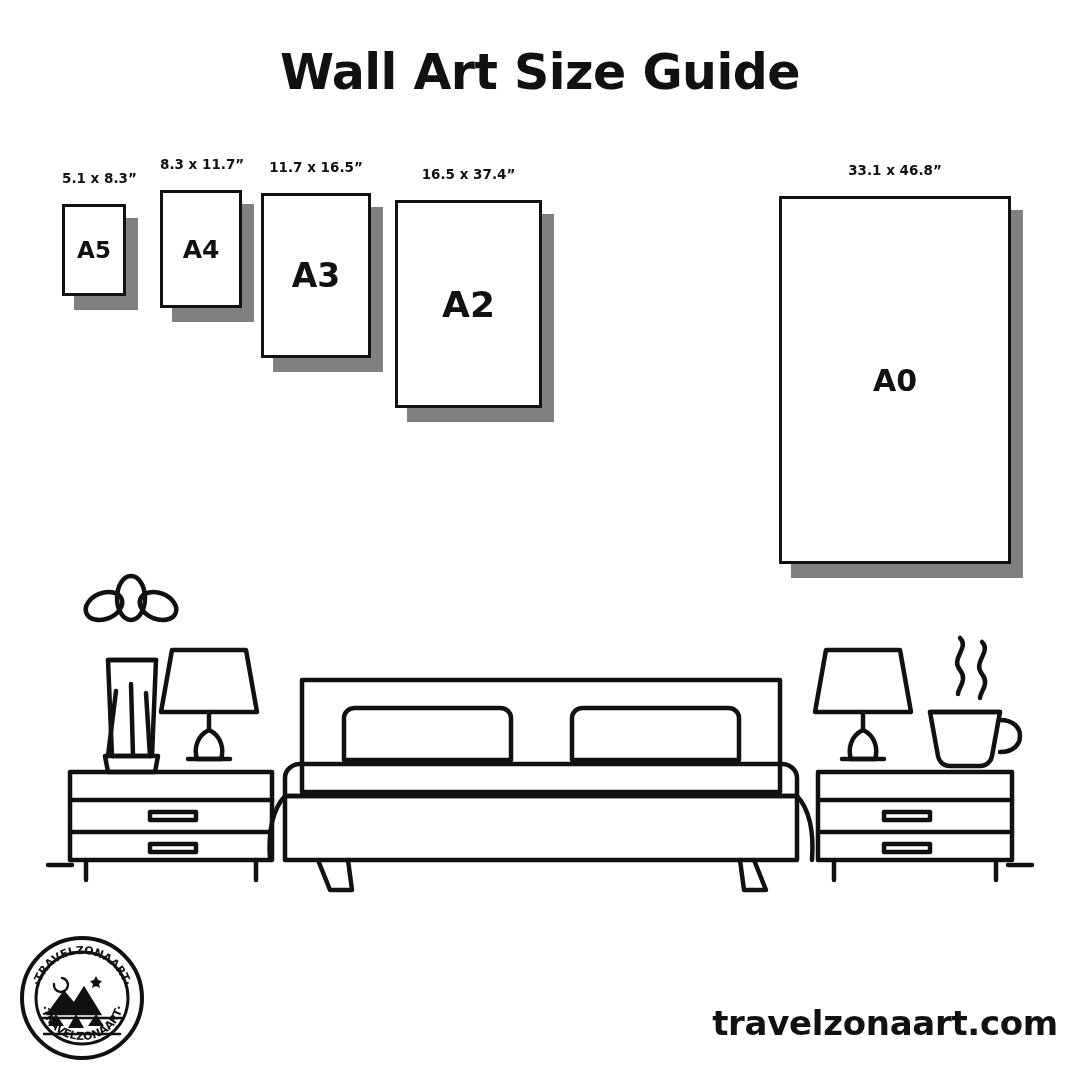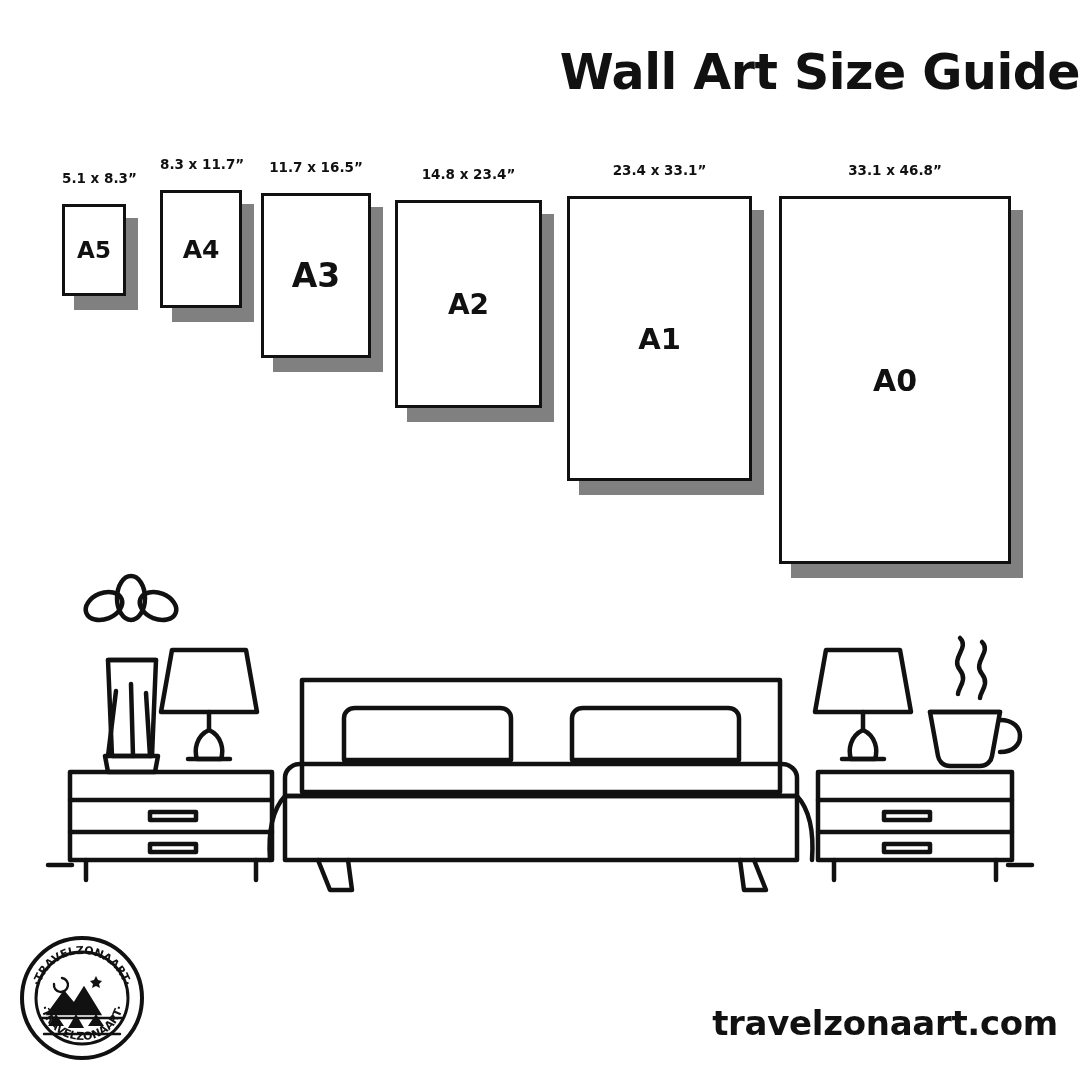--- a/index.html
+++ b/index.html
@@ -16,21 +16,21 @@
     height: 1080px;
     background: #ffffff;
   }
 
   
   #title {
     position: absolute;
     top: 44px;
     left: 0;
     width: 1080px;
-    text-align: right;
+    text-align: center;
     font-size: 49px;
     font-weight: 800;
     letter-spacing: -0.5px;
     color: #111111;
     font-family: "DejaVu Sans", sans-serif;
   }
 
   
   #frames {
     position: absolute;
@@ -120,31 +120,24 @@
         </div>
       </div>
       <div class="frame-group" style="left: 261px; top: 159px; width: 116px; height: 213px;">
         <div class="frame-dim" style="top: 0px; width: 110px;">11.7 x 16.5”</div>
         <div class="frame-shadow" style="left: 12px; top: 48px; width: 110px; height: 165px;"></div>
         <div class="frame-box" style="left: 0px; top: 34px; width: 110px; height: 165px;">
           <span class="frame-label" style="font-size: 33px;">A3</span>
         </div>
       </div>
       <div class="frame-group" style="left: 395px; top: 166px; width: 159px; height: 256px;">
-        <div class="frame-dim" style="top: 0px; width: 147px;">14.8 x 23.4”</div>
+        <div class="frame-dim" style="top: 0px; width: 147px;">16.5 x 37.4”</div>
         <div class="frame-shadow" style="left: 12px; top: 48px; width: 147px; height: 208px;"></div>
         <div class="frame-box" style="left: 0px; top: 34px; width: 147px; height: 208px;">
-          <span class="frame-label" style="font-size: 28px;">A2</span>
-        </div>
-      </div>
-      <div class="frame-group" style="left: 567px; top: 162px; width: 197px; height: 333px;">
-        <div class="frame-dim" style="top: 0px; width: 185px;">23.4 x 33.1”</div>
-        <div class="frame-shadow" style="left: 12px; top: 48px; width: 185px; height: 285px;"></div>
-        <div class="frame-box" style="left: 0px; top: 34px; width: 185px; height: 285px;">
-          <span class="frame-label" style="font-size: 29px;">A1</span>
+          <span class="frame-label" style="font-size: 36px;">A2</span>
         </div>
       </div>
       <div class="frame-group" style="left: 779px; top: 162px; width: 244px; height: 416px;">
         <div class="frame-dim" style="top: 0px; width: 232px;">33.1 x 46.8”</div>
         <div class="frame-shadow" style="left: 12px; top: 48px; width: 232px; height: 368px;"></div>
         <div class="frame-box" style="left: 0px; top: 34px; width: 232px; height: 368px;">
           <span class="frame-label" style="font-size: 30px;">A0</span>
         </div>
       </div>
     </div>

